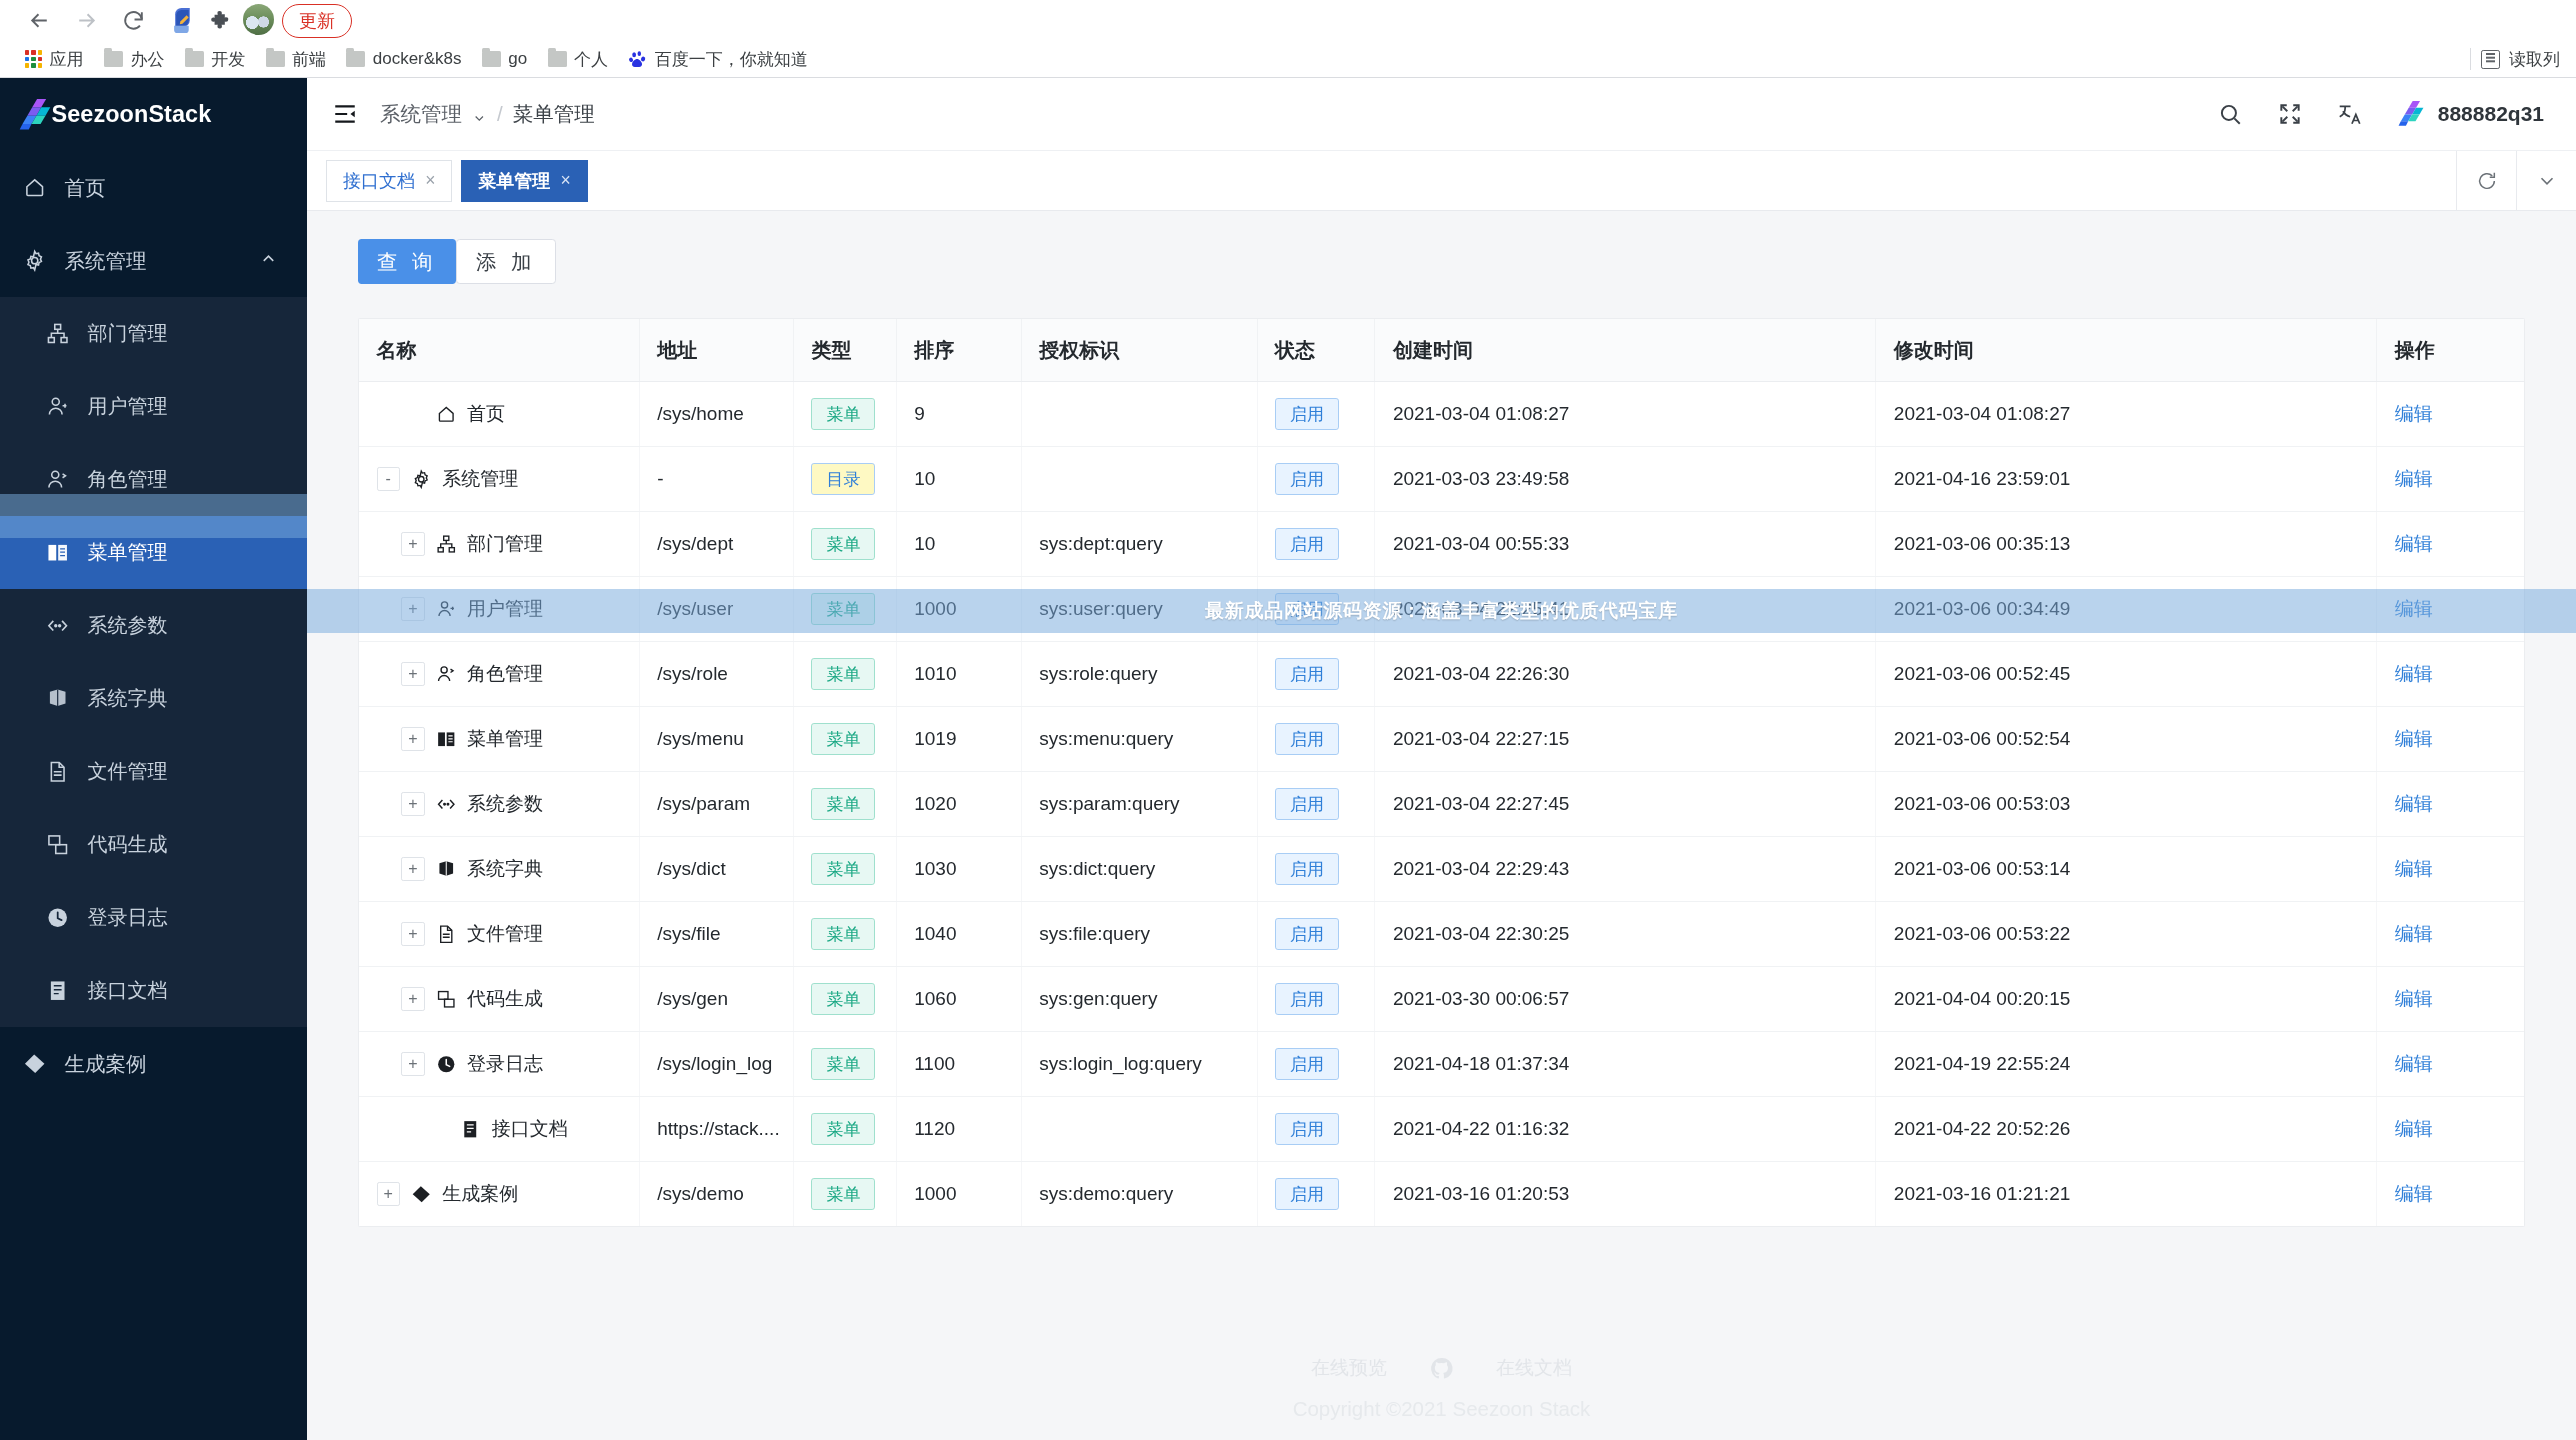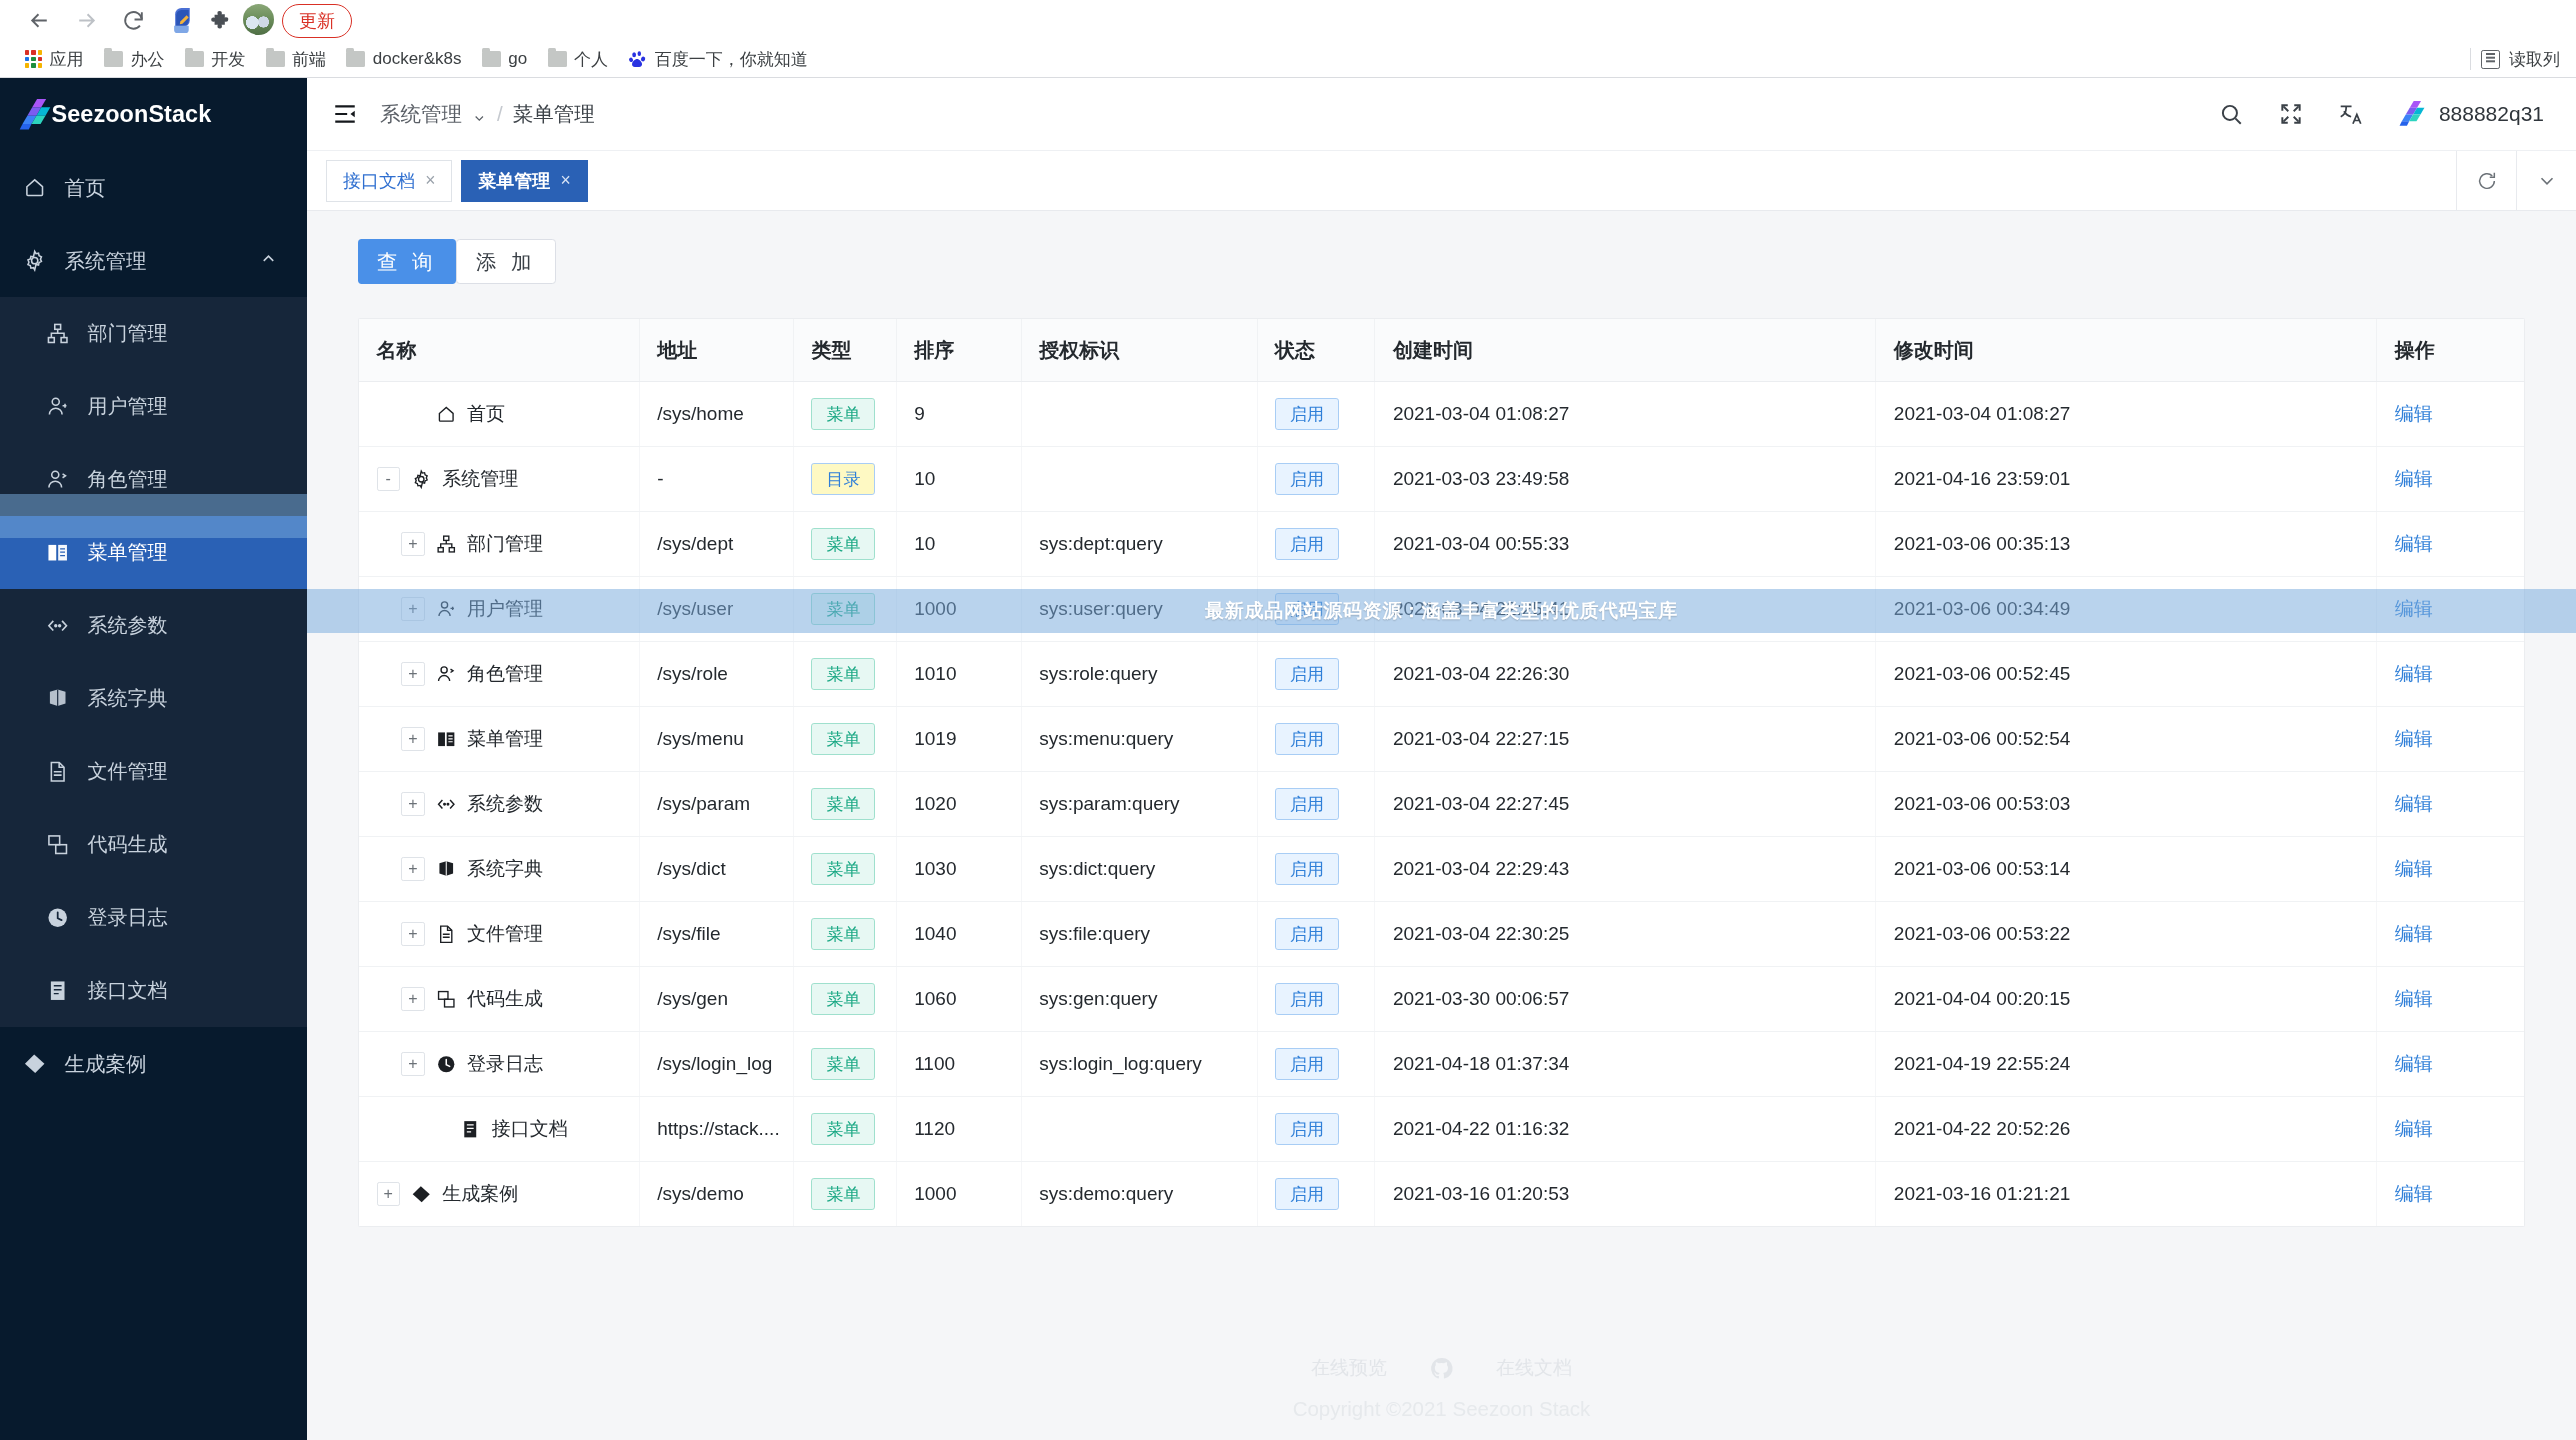--- a/index.html
+++ b/index.html
@@ -114,21 +114,21 @@
     height: 73px; background: #fff; display: flex; align-items: center;
     padding: 0 32px 0 25px; border-bottom: 0.7px solid #eef0f3; flex: 0 0 auto;
   }
   #collapse-icon { width: 26px; height: 26px; color: #15181c; flex: 0 0 auto; }
   #breadcrumb { display: flex; align-items: center; gap: 10.2px; margin-left: 22px; font-size: 20.5px; color: #5a5f66; }
   #breadcrumb .sep { color: #c5c9cf; }
   #breadcrumb .crumb-cur { color: #3c4248; }
   .caret-dn { width: 14.6px; height: 14.6px; }
   #topbar-right { margin-left: auto; display: flex; align-items: center; gap: 34px; }
   .tb-icon { width: 26px; height: 26px; color: #3a4047; }
-  #user-box { display: flex; align-items: center; gap: 13px; }
+  #user-box { display: flex; align-items: center; gap: 13px; font-weight: bold; }
   #user-name { font-size: 21px; color: #2f353b; }
 
   #tabbar {
     height: 60px; background: #fff; display: flex; align-items: center;
     padding-left: 19px; border-bottom: 0.7px solid #e8eaee; flex: 0 0 auto;
   }
   .tab {
     height: 42px; display: flex; align-items: center; gap: 10.2px;
     padding: 0 16px; font-size: 18px; border: 0.7px solid #dfe3e8;
     background: #fff; color: #2f6fd0; margin-right: 8.8px; white-space: nowrap;

